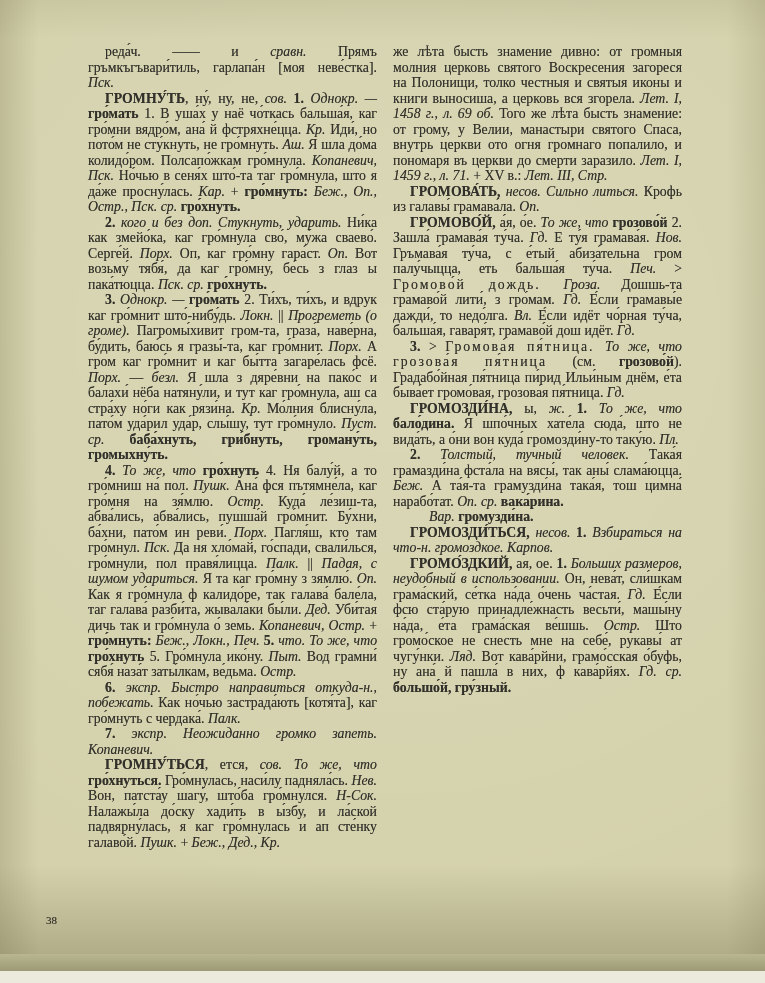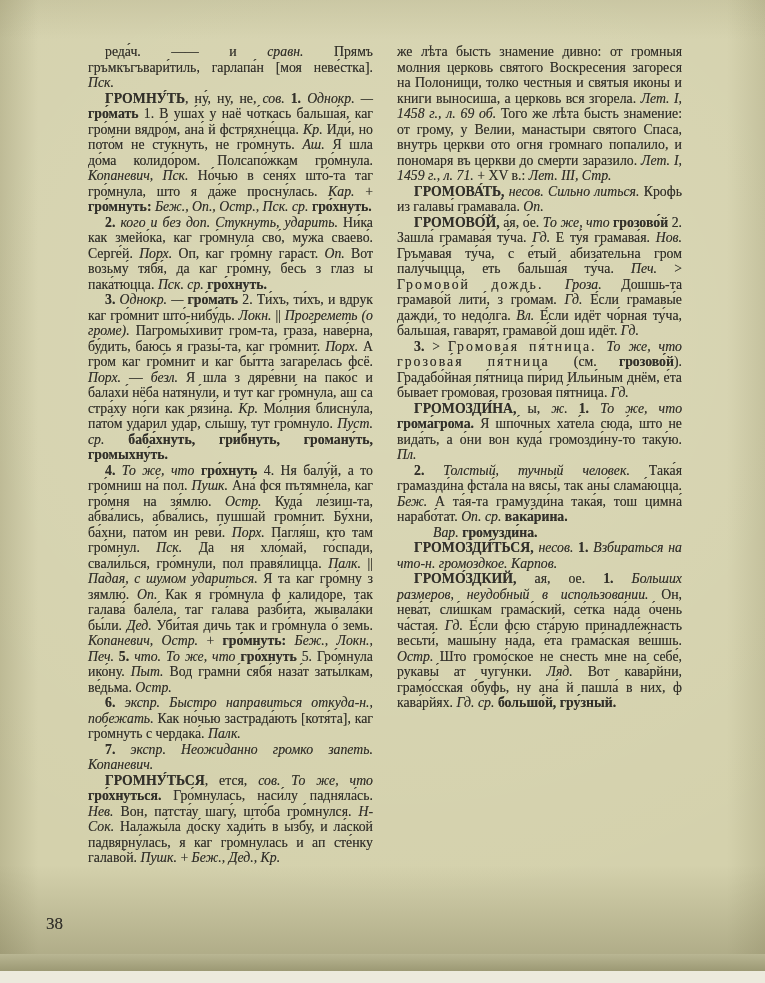--- a/index.html
+++ b/index.html
@@ -23,40 +23,40 @@
   .edge-dark {
     position: absolute; left: 0; right: 0; bottom: 12px; height: 17px;
     background: linear-gradient(180deg, #b9b693, #9c9974);
   }
   .edge-light {
     position: absolute; left: 0; right: 0; bottom: 0; height: 12px;
     background: #eceadd;
   }
   .textblock {
     position: absolute; left: 88px; top: 44px; width: 594px;
-    display: flex; gap: 24px;
+    display: flex; gap: 16px;
     color: #32302a;
   }
   .col {
     width: 289px;
     font-size: 13.8px;
     line-height: 15.5px;
     text-align: justify;
     text-shadow: 0 0 0.5px rgba(50,48,40,0.55);
   }
   .para { text-indent: 17px; }
   .para.ni { text-indent: 0; }
   .para.di { text-indent: 36px; }
   .r-n { font-style: normal; }
   .r-b { font-weight: bold; }
   .r-i { font-style: italic; }
   .r-g { letter-spacing: 2px; }
   .page-num {
     position: absolute; left: 46px; top: 914px;
-    font-size: 17px; color: #32302a;
+    font-size: 11px; color: #32302a;
     text-shadow: 0 0 0.5px rgba(50,48,40,0.55);
   }
 </style>
 </head>
 <body>
 
 <div class="scan">
   <div class="textblock">
     <div class="col" id="col-left">
         <p class="para"><span class="r-n">реда́ч. —— и </span><span class="r-i">сравн. </span><span class="r-n">Прямъ гръмкъгъвари́тиль, гарлапа́н [моя неве́стка]. </span><span class="r-i">Пск.</span></p>
@@ -66,21 +66,21 @@
         <p class="para"><span class="r-b">4. </span><span class="r-i">То же, что </span><span class="r-b">гро́хнуть </span><span class="r-n">4. </span><span class="r-n">Ня балу́й, а то гро́мниш на́ пол. </span><span class="r-i">Пушк. </span><span class="r-n">Ана́ фся пътямне́ла, каг гро́мня на зя́млю. </span><span class="r-i">Остр. </span><span class="r-n">Куда́ ле́зиш-та, абва́лись, абва́лись, пушша́й гро́мнит. Бу́хни, ба́хни, пато́м ин реви́. </span><span class="r-i">Порх. </span><span class="r-n">Пагля́ш, кто там гро́мнул. </span><span class="r-i">Пск. </span><span class="r-n">Да ня хло́май, го́спади, свали́лься, гро́мнули, пол правя́лицца. </span><span class="r-i">Палк. </span><span class="r-n">|| </span><span class="r-i">Падая, с шумом удариться. </span><span class="r-n">Я та каг гро́мну з зямлю́. </span><span class="r-i">Оп. </span><span class="r-n">Как я гро́мнула ф калидо́ре, так галава́ бале́ла, таг галава́ разби́та, жывала́ки бы́ли. </span><span class="r-i">Дед. </span><span class="r-n">Уби́тая дичь так и гро́мнула о́ земь. </span><span class="r-i">Копаневич, Остр. </span><span class="r-n">+ </span><span class="r-b">гро́мнуть: </span><span class="r-i">Беж., Локн., Печ. </span><span class="r-b">5. </span><span class="r-i">что. То же, что </span><span class="r-b">гро́хнуть </span><span class="r-n">5. </span><span class="r-n">Гро́мнула ико́ну. </span><span class="r-i">Пыт. </span><span class="r-n">Вод грамни́ сябя́ наза́т заты́лкам, ве́дьма. </span><span class="r-i">Остр.</span></p>
         <p class="para"><span class="r-b">6. </span><span class="r-i">экспр. Быстро направиться откуда-н., побежать. </span><span class="r-n">Как но́чью застрада́ють [котя́та], каг гро́мнуть с чердака́. </span><span class="r-i">Палк.</span></p>
         <p class="para"><span class="r-b">7. </span><span class="r-i">экспр. Неожиданно громко запеть. </span><span class="r-i">Копаневич.</span></p>
         <p class="para"><span class="r-b">ГРОМНУ́ТЬСЯ</span><span class="r-n">, ется, </span><span class="r-i">сов. То же, что </span><span class="r-b">гро́хнуться. </span><span class="r-n">Гро́мнулась, наси́лу падняла́сь. </span><span class="r-i">Нев. </span><span class="r-n">Вон, патста́у шагу́, што́ба гро́мнулся. </span><span class="r-i">Н-Сок. </span><span class="r-n">Налажы́ла до́ску хади́ть в ы́збу, и ла́ской падвярну́лась, я каг гро́мнулась и ап сте́нку галаво́й. </span><span class="r-i">Пушк. </span><span class="r-n">+ </span><span class="r-i">Беж., Дед., Кр.</span></p>
       </div>
     <div class="col" id="col-right">
         <p class="para ni"><span class="r-n">же лѣта бысть знамение дивно: от громныя молния церковь святого Воскресения загореся на Полонищи, толко честныя и святыя иконы и книги выносиша, а церковь вся згорела. </span><span class="r-i">Лет. I, 1458 г., л. 69 об. </span><span class="r-n">Того же лѣта бысть знамение: от грому, у Велии, манастыри святого Спаса, внутрь церкви ото огня громнаго попалило, и пономаря въ церкви до смерти заразило. </span><span class="r-i">Лет. I, 1459 г., л. 71. </span><span class="r-n">+ XV в.: </span><span class="r-i">Лет. III, Стр.</span></p>
         <p class="para"><span class="r-b">ГРОМОВА́ТЬ, </span><span class="r-i">несов. Сильно литься. </span><span class="r-n">Крофь из галавы́ грамава́ла. </span><span class="r-i">Оп.</span></p>
         <p class="para"><span class="r-b">ГРОМОВО́Й, </span><span class="r-n">а́я, о́е. </span><span class="r-i">То же, что </span><span class="r-b">грозово́й </span><span class="r-n">2. </span><span class="r-n">Зашла́ грамава́я ту́ча. </span><span class="r-i">Гд. </span><span class="r-n">Е ту́я грамава́я. </span><span class="r-i">Нов. </span><span class="r-n">Гръмава́я ту́ча, с е́тый абиза́тельна гром палу́чыцца, еть бальша́я ту́ча. </span><span class="r-i">Печ. </span><span class="r-n">&gt; </span><span class="r-g">Громово́й дождь. </span><span class="r-i">Гроза. </span><span class="r-n">Дошшь-та грамаво́й лити́, з гро́мам. </span><span class="r-i">Гд. </span><span class="r-n">Е́сли грамавы́е дажди́, то недо́лга. </span><span class="r-i">Вл. </span><span class="r-n">Е́сли идёт чо́рная ту́ча, бальша́я, гаваря́т, грамаво́й дош идёт. </span><span class="r-i">Гд.</span></p>
         <p class="para"><span class="r-b">3. </span><span class="r-n">&gt; </span><span class="r-g">Громова́я пя́тница. </span><span class="r-i">То же, что </span><span class="r-g">грозова́я пя́тница </span><span class="r-n">(см. </span><span class="r-b">грозово́й</span><span class="r-n">). </span><span class="r-n">Градабо́йная пя́тница пи́рид Ильи́ным днём, е́та быва́ет громо́вая, грозова́я пя́тница. </span><span class="r-i">Гд.</span></p>
-        <p class="para"><span class="r-b">ГРОМОЗДИ́НА, </span><span class="r-n">ы, </span><span class="r-i">ж. </span><span class="r-b">1. </span><span class="r-i">То же, что </span><span class="r-b">грома́грома. </span><span class="r-n">Я шпо́чных хате́ла сюда́, што не вида́ть, а о́ни вон куда́ громозди́ну-то таку́ю. </span><span class="r-i">Пл.</span></p>
+        <p class="para"><span class="r-b">ГРОМОЗДИ́НА, </span><span class="r-n">ы, </span><span class="r-i">ж. </span><span class="r-b">1. </span><span class="r-i">То же, что </span><span class="r-b">бало́дина. </span><span class="r-n">Я шпо́чных хате́ла сюда́, што не вида́ть, а о́ни вон куда́ громозди́ну-то таку́ю. </span><span class="r-i">Пл.</span></p>
         <p class="para"><span class="r-b">2. </span><span class="r-i">Толстый, тучный человек. </span><span class="r-n">Така́я грамазди́на фста́ла на вясы́, так аны́ слама́юцца. </span><span class="r-i">Беж. </span><span class="r-n">А та́я-та грамузди́на така́я, тош цимна́ нарабо́тат. </span><span class="r-i">Оп. ср. </span><span class="r-b">вака́рина.</span></p>
         <p class="para di"><span class="r-i">Вар. </span><span class="r-b">громузди́на.</span></p>
         <p class="para"><span class="r-b">ГРОМОЗДИ́ТЬСЯ, </span><span class="r-i">несов. </span><span class="r-b">1. </span><span class="r-i">Взбираться на что-н. громоздкое. </span><span class="r-i">Карпов.</span></p>
         <p class="para"><span class="r-b">ГРОМО́ЗДКИЙ, </span><span class="r-n">ая, ое. </span><span class="r-b">1. </span><span class="r-i">Больших размеров, неудобный в использовании. </span><span class="r-n">Он, нева́т, сли́шкам грама́ский, се́тка на́да о́чень ча́стая. </span><span class="r-i">Гд. </span><span class="r-n">Е́сли фсю ста́рую принадле́жнасть весьти́, машы́ну на́да, е́та грама́ская ве́шшь. </span><span class="r-i">Остр. </span><span class="r-n">Што громо́ское не снесть мне на себе́, рукавы́ ат чугу́нки. </span><span class="r-i">Ляд. </span><span class="r-n">Вот кава́рйни, грамо́сская о́буфь, ну ана́ й пашла́ в них, ф кава́рйях. </span><span class="r-i">Гд. ср. </span><span class="r-b">большо́й, гру́зный.</span></p>
       </div>
   </div>
   <div class="page-num">38</div>
   <div class="edge-dark"></div>
   <div class="edge-light"></div>
 </div>

